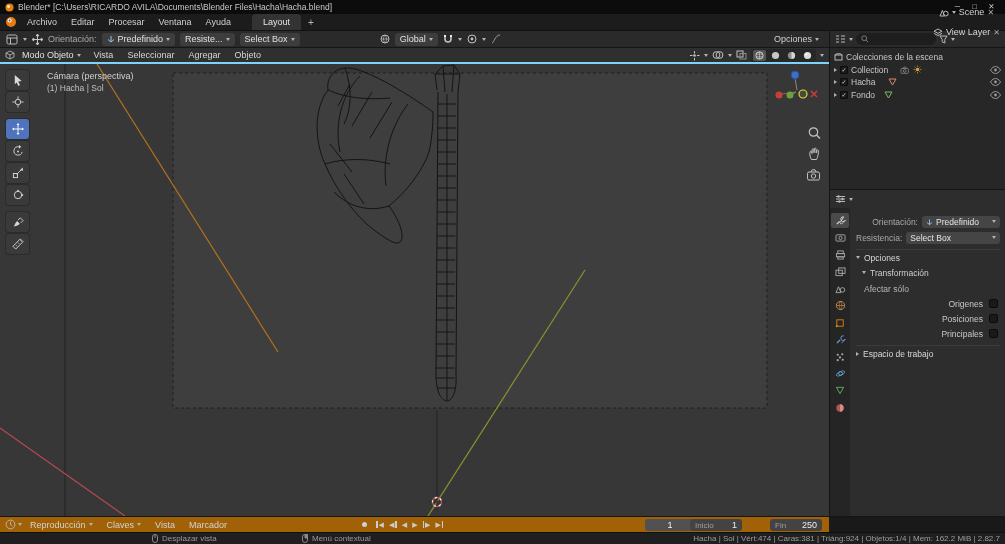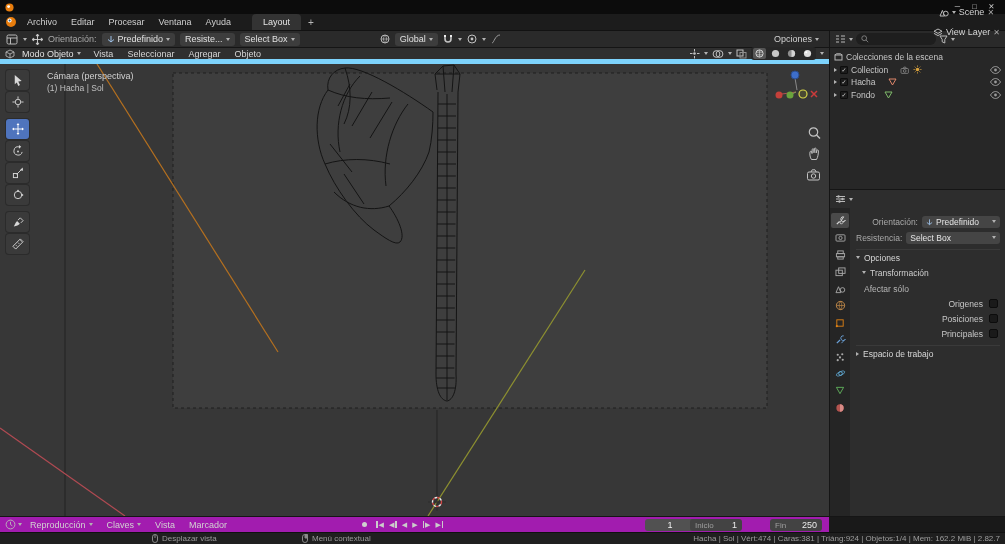--- a/index.html
+++ b/index.html
@@ -32,21 +32,21 @@
   .dd{background:#3d3d3d;border-radius:3px;height:13px;display:flex;align-items:center;padding:0 5px;gap:3px;color:#e0e0e0;}
   .cr{width:0;height:0;border-left:2.5px solid transparent;border-right:2.5px solid transparent;border-top:3px solid #b2b2b2;}
   .crr{width:0;height:0;border-top:2.5px solid transparent;border-bottom:2.5px solid transparent;border-left:3px solid #b2b2b2;}
   .opt-right{margin-left:auto;display:flex;align-items:center;gap:3px;color:#d2d2d2;padding-right:4px;}
   .search-pill{flex:1;max-width:80px;height:12px;background:#1e1e1e;border-radius:6px;display:flex;align-items:center;gap:3px;padding:0 5px;}
   .search-pill input{background:transparent;border:0;outline:0;width:50px;color:#ddd;font-size:8px;padding:0;}
 
   
   .main{display:flex;height:468px;}
   .viewport{width:830px;position:relative;background:#373737;border-right:1px solid #151515;}
-  .vp-header{height:16px;background:#2f2f2f;border-bottom:5px solid #7dd3fc;display:flex;align-items:center;gap:2px;padding:0 5px;position:relative;z-index:5;}
+  .vp-header{height:16px;background:#2f2f2f;border-bottom:2px solid #7dd3fc;display:flex;align-items:center;gap:2px;padding:0 5px;position:relative;z-index:5;}
   .vp-menu{padding:0 6px;color:#d6d6d6;}
   .vp-right{margin-left:auto;display:flex;align-items:center;gap:4px;}
   .hicon{display:flex;align-items:center;justify-content:center;}
   .shading-group{display:flex;align-items:center;background:#272727;border-radius:3px;padding:1px 2px;gap:3px;}
   .shade{width:13px;height:11px;display:flex;align-items:center;justify-content:center;border-radius:2px;}
   .shade.active{background:#555555;}
   .vp-body{position:absolute;left:0;top:16px;right:0;bottom:0;overflow:hidden;}
   .canvas{position:absolute;left:0;top:0;}
   .vp-text{position:absolute;left:47px;top:6px;line-height:12px;color:#d2d2d2;}
   .vp-text .l2{color:#c0c0c0;font-size:8.5px;}
@@ -81,21 +81,21 @@
   .w46{flex:0 0 46px;}
   .pdd{flex:1;background:#454545;border-radius:3px;height:12px;display:flex;align-items:center;gap:3px;padding:0 4px;color:#e6e6e6;min-width:0;}
   .pdd .grow{flex:1;overflow:hidden;white-space:nowrap;}
   .section{display:flex;align-items:center;gap:4px;height:16px;color:#d8d8d8;border-top:1px solid #3a3a3a;margin-top:4px;}
   .subsection{display:flex;align-items:center;gap:4px;height:15px;color:#cfcfcf;padding-left:6px;}
   .plain-lbl{height:14px;display:flex;align-items:center;color:#b6b6b6;padding-left:8px;margin-top:2px;}
   .chk-row{display:flex;justify-content:flex-end;align-items:center;gap:6px;height:15px;padding-right:2px;color:#c8c8c8;}
   .chk{width:9px;height:9px;background:#1a1a1a;border:1px solid #0c0c0c;border-radius:2px;}
 
   
-  .timeline{position:relative;height:16px;background:#a21caf;border-top:1px solid #151515;display:flex;align-items:center;}
+  .timeline{position:relative;height:16px;background:#a16207;border-top:1px solid #151515;display:flex;align-items:center;}
   .tl-left{display:flex;align-items:center;gap:2px;padding-left:5px;}
   .tl-menu{display:flex;align-items:center;gap:3px;padding:0 6px;color:#d2d2d2;}
   .transport{position:absolute;left:362px;top:0;bottom:0;display:flex;align-items:center;gap:5px;color:#cbcbcb;}
   .tpb{display:flex;align-items:center;gap:1px;font-size:7px;}
   .tbar{width:1.5px;height:7px;background:#cbcbcb;}
   .rec-dot{width:5px;height:5px;border-radius:50%;background:#cfcfcf;margin-right:4px;}
   .frame-field{position:absolute;left:645px;top:2px;width:50px;height:12px;background:#515151;border-radius:3px;display:flex;align-items:center;justify-content:center;color:#f2f2f2;}
   .autokey{position:absolute;left:700px;top:3px;}
   .range-pill{position:absolute;top:2px;height:12px;background:#434343;border-radius:3px;display:flex;align-items:center;justify-content:space-between;padding:0 5px;}
   .rp-start{left:690px;width:52px;}
@@ -114,20 +114,21 @@
 
 <div class="app">
 
   <div class="titlebar">
     <span class="logo">
       <svg width="9" height="9" viewBox="0 0 10 10">
           <circle cx="5" cy="5" r="4.5" fill="#e87d0d"></circle>
           <circle cx="4" cy="4" r="1.6" fill="#fff"></circle>
         </svg>
     </span>
+    <span>Blender* [C:\Users\RICARDO AVILA\Documents\Blender Files\Hacha\Hacha.blend]</span>
     <div class="win-controls">
       <span class="win-btn">─</span>
       <span class="win-btn">□</span>
       <span class="win-btn">✕</span>
     </div>
   </div>
 
   <div class="menubar">
     <span class="blogo">
       <svg width="12" height="12" viewBox="0 0 12 12">

